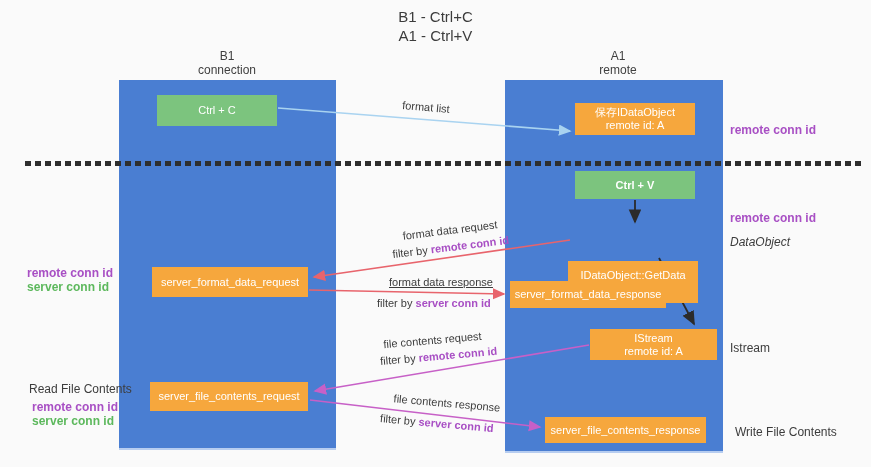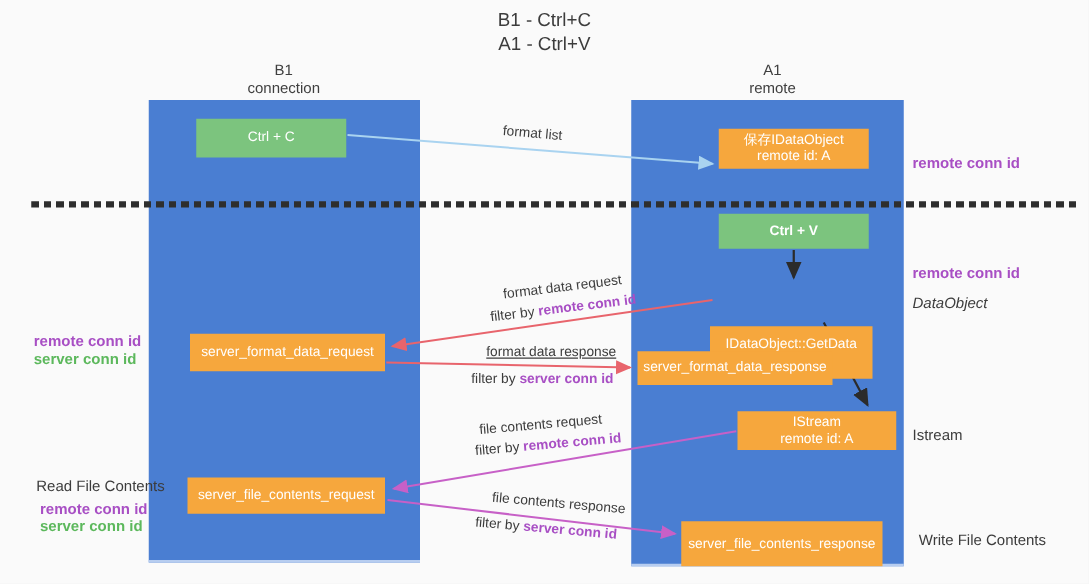--- a/index.html
+++ b/index.html
@@ -127,21 +127,21 @@
     <span>IDataObject::GetData</span>
     <span>remote id: A</span>
   </div>
   <div class="box orange" style="left:510px;top:281px;width:156px;height:27px;">
     <span>server_format_data_response</span>
   </div>
   <div class="box orange" style="left:590px;top:329px;width:127px;height:31px;">
     <span>IStream</span>
     <span>remote id: A</span>
   </div>
-  <div class="box orange" style="left:545px;top:417px;width:161px;height:36px;">
+  <div class="box orange" style="left:545px;top:417px;width:161px;height:26px;">
     <span>server_file_contents_response</span>
   </div>
 
   <div class="arrow-label" style="left:396px;top:101px;width:60px;transform:rotate(5deg);">format list</div>
 
   <div class="arrow-label" style="left:392px;top:224px;width:116px;transform:rotate(-7deg);">format data request</div>
   <div class="arrow-label" style="left:392px;top:241px;width:116px;transform:rotate(-7deg);">
     <span>filter by </span><span class="bold-purple">remote conn id</span>
   </div>
 

